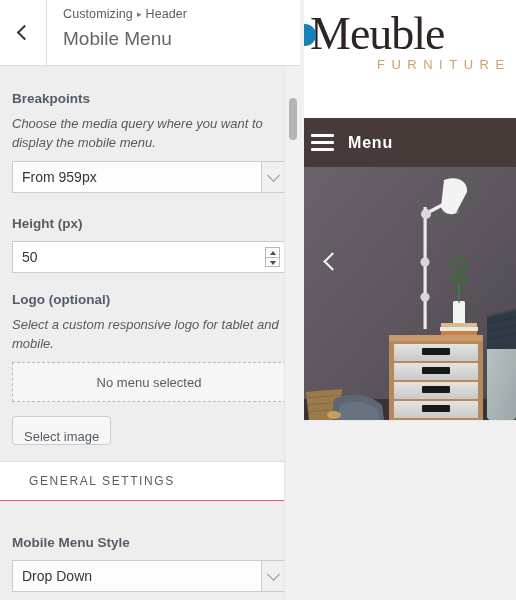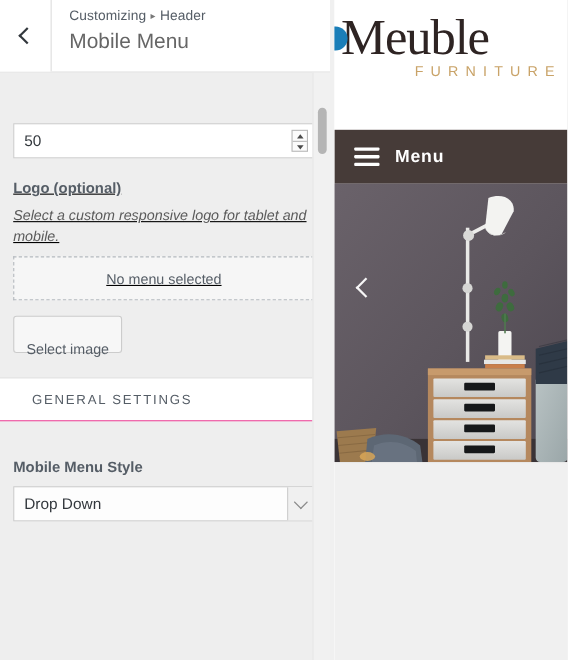--- a/index.html
+++ b/index.html
@@ -230,21 +230,21 @@
     display: flex;
     align-items: center;
     justify-content: center;
     font-size: 13px;
     color: #555d66;
     cursor: pointer;
   }
   .btn-secondary {
     display: inline-block;
     margin-top: 14px;
-    padding: 16px 11px;
+    padding: 6px 11px;
     height: 29px;
     line-height: 27px;
     background: #f7f7f7;
     border: 1px solid #cccccc;
     border-radius: 3px;
     font-size: 13px;
     color: #555d66;
     cursor: pointer;
     box-sizing: border-box;
     font-family: "Liberation Sans", sans-serif;
@@ -352,21 +352,21 @@
   }
   .menu-bar {
     position: absolute;
     left: 0;
     top: 118px;
     width: 212px;
     height: 49px;
     background: #463b38;
     display: flex;
     align-items: center;
-    padding-left: 18px;
+    padding-left: 7px;
     box-sizing: border-box;
   }
   .hamburger {
     width: 23px;
     height: 17px;
     display: flex;
     flex-direction: column;
     justify-content: space-between;
     cursor: pointer;
   }
@@ -439,36 +439,47 @@
           <span>Customizing</span><span class="sep">▸</span><span>Header</span>
         </div>
         <div class="panel-title">Mobile Menu</div>
       </div>
     </div>
 
     <div class="sidebar-body">
 
       <div class="section first">
 
+        <div class="ctrl">
+          <span class="ctrl-label">Breakpoints</span>
+          <div class="ctrl-desc">Choose the media query where you want to display the mobile menu.</div>
+          <div class="select-wrap">
+            <div class="select-box">From 959px</div>
+            <div class="select-arrow">
+                <i></i>
+              </div>
+          </div>
+        </div>
 
         <div class="ctrl" style="margin-top:22px;">
+          <span class="ctrl-label">Height (px)</span>
           <div class="number-wrap">
             <input class="number-box" type="text" value="50" style="">
             <div class="spinner">
               <div class="half">
                   <span class="tri-up"></span>
                 </div>
               <div class="half">
                   <span class="tri-down"></span>
                 </div>
             </div>
           </div>
         </div>
 
-        <div class="ctrl" style="margin-top:22px;text-decoration:underline;">
+        <div class="ctrl" style="margin-top:22px;">
           <span class="ctrl-label">Logo (optional)</span>
           <div class="ctrl-desc">Select a custom responsive logo for tablet and mobile.</div>
           <div class="media-placeholder">
             <span>No menu selected</span>
           </div>
           <button class="btn-secondary">Select image</button>
         </div>
 
       </div>
 

